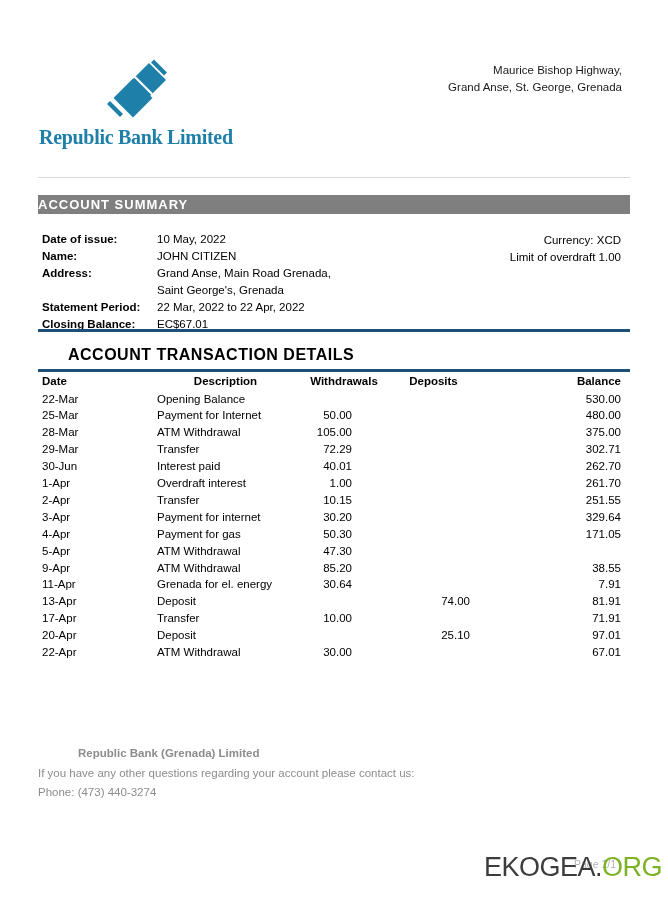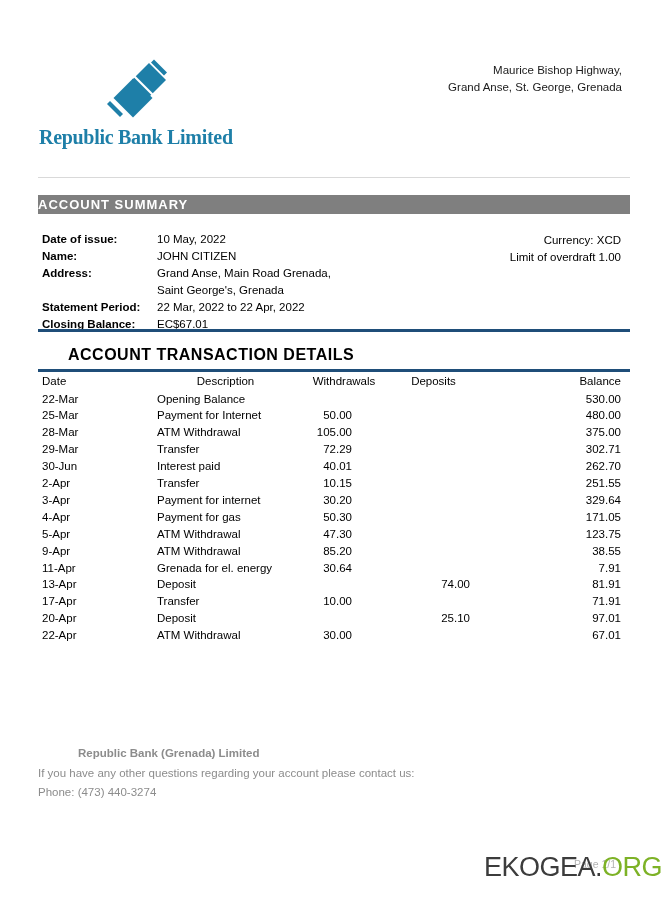--- a/index.html
+++ b/index.html
@@ -25,21 +25,21 @@
   .summary-right{position:absolute;top:232px;right:47px;text-align:right;font-size:11.5px;line-height:16.5px;}
 
   .navy-rule-1{position:absolute;left:38px;top:329px;width:592px;height:3px;background:#1f4e79;}
 
   
   .tx-title{position:absolute;left:38px;top:346px;font-size:16px;font-weight:bold;letter-spacing:0.5px;margin-left:30px;}
   .navy-rule-2{position:absolute;left:38px;top:369px;width:592px;height:3px;background:#1f4e79;}
 
   .tx-table{position:absolute;left:38px;top:373px;width:592px;font-size:11.5px;}
   .trow{display:grid;grid-template-columns:117px 141px 96px 83px 1fr;line-height:16.9px;}
-  .thead{font-weight:normal;line-height:17.5px;}
+  .thead{font-weight:bold;line-height:17.5px;}
   .c-date{padding-left:4px;}
   .c-desc{padding-left:2px;}
   .c-wd{text-align:right;padding-right:40px;}
   .c-dep{text-align:right;padding-right:5px;}
   .c-bal{text-align:right;padding-right:9px;}
   .thead .c-desc{text-align:center;padding-left:0;}
   .thead .c-wd{text-align:center;padding-right:0;}
   .thead .c-dep{text-align:center;padding-right:0;}
   .thead .c-bal{text-align:right;padding-right:9px;}
 
@@ -164,20 +164,27 @@
         </div>
 
         <div class="trow">
           <span class="c-date">30-Jun</span>
           <span class="c-desc">Interest paid</span>
           <span class="c-wd">40.01</span>
           <span class="c-dep"></span>
           <span class="c-bal">262.70</span>
         </div>
 
+        <div class="trow">
+          <span class="c-date">1-Apr</span>
+          <span class="c-desc">Overdraft interest</span>
+          <span class="c-wd">1.00</span>
+          <span class="c-dep"></span>
+          <span class="c-bal">261.70</span>
+        </div>
 
         <div class="trow">
           <span class="c-date">2-Apr</span>
           <span class="c-desc">Transfer</span>
           <span class="c-wd">10.15</span>
           <span class="c-dep"></span>
           <span class="c-bal">251.55</span>
         </div>
 
         <div class="trow">
@@ -194,21 +201,20 @@
           <span class="c-wd">50.30</span>
           <span class="c-dep"></span>
           <span class="c-bal">171.05</span>
         </div>
 
         <div class="trow">
           <span class="c-date">5-Apr</span>
           <span class="c-desc">ATM Withdrawal</span>
           <span class="c-wd">47.30</span>
           <span class="c-dep"></span>
-          <span class="c-bal">123.75</span>
         </div>
 
         <div class="trow">
           <span class="c-date">9-Apr</span>
           <span class="c-desc">ATM Withdrawal</span>
           <span class="c-wd">85.20</span>
           <span class="c-dep"></span>
           <span class="c-bal">38.55</span>
         </div>
 

